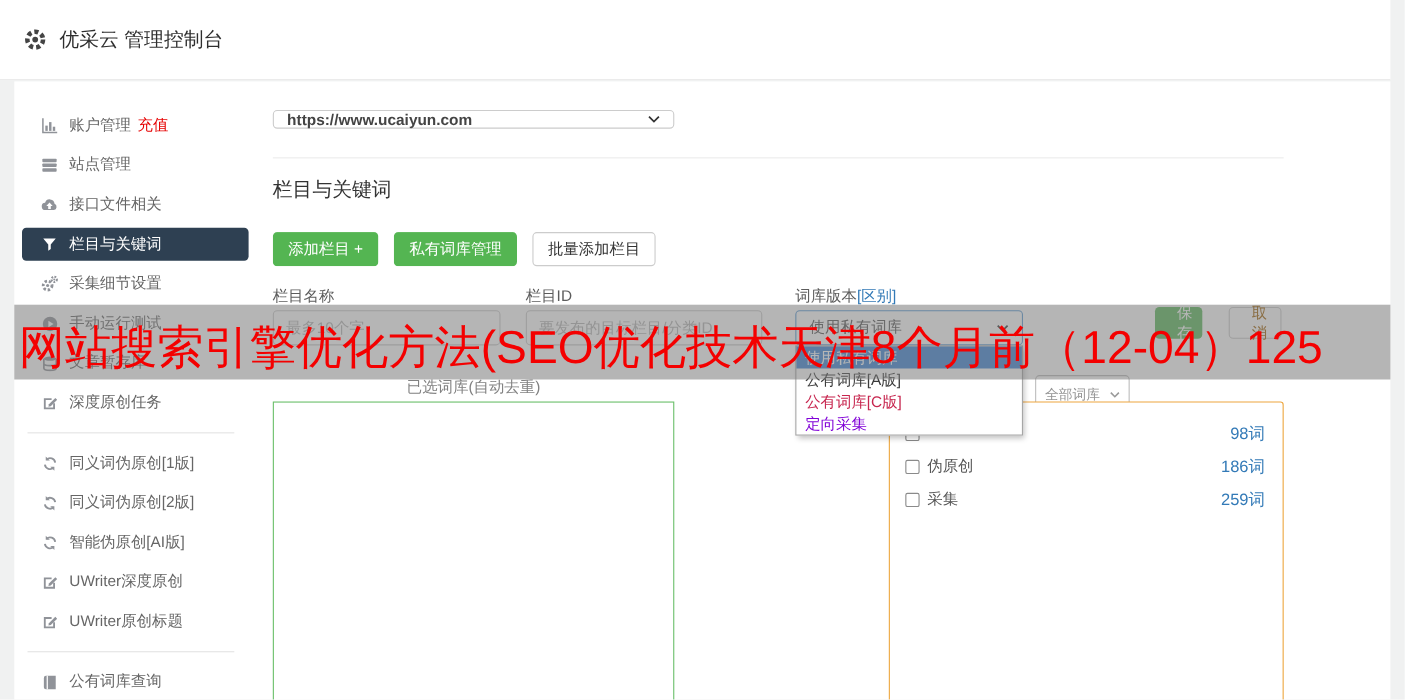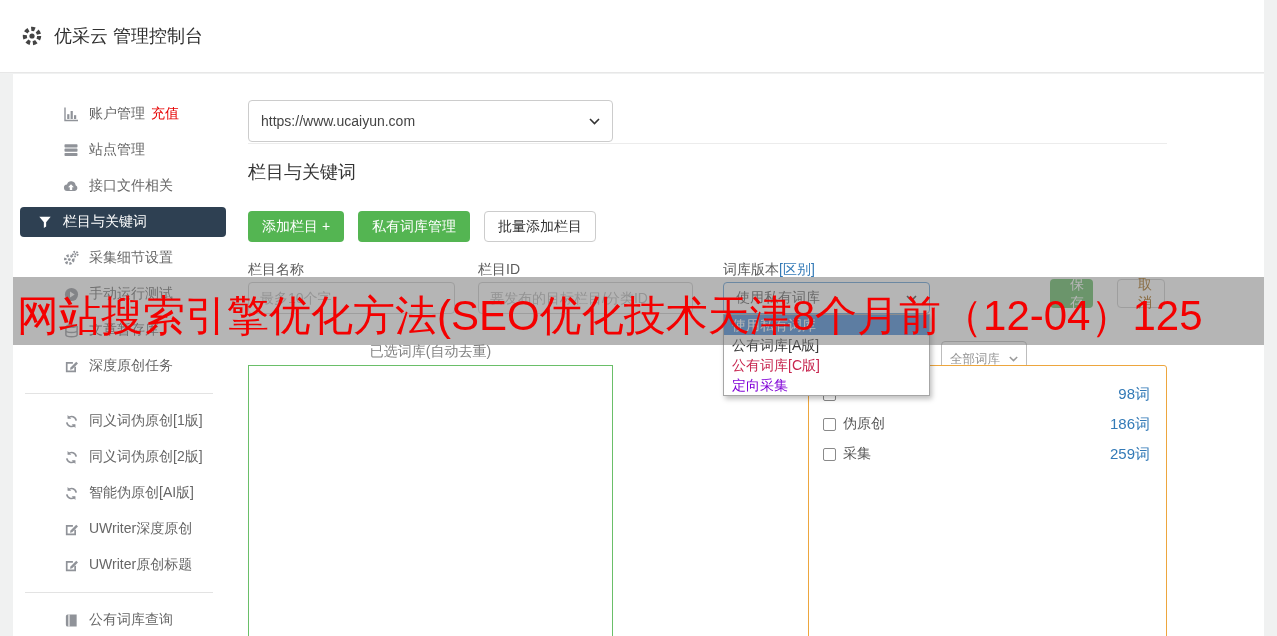--- a/index.html
+++ b/index.html
@@ -15,35 +15,35 @@
             border-bottom:1px solid #e7e7e7; display:flex; align-items:center; }
   .header .gear { margin-left:21px; color:#444; display:inline-flex; }
   .header .title { margin-left:11px; font-size:18px; color:#2f2f2f; }
 
   
   .card { left:13px; top:74px; width:1251px; height:562px; background:#fff; }
 
   
   .sidebar { left:13px; top:74px; width:227px; padding-top:22px; }
   .side-item { height:36px; display:flex; align-items:center; padding-left:23px;
-               font-size:14px; color:#666; cursor:pointer;margin-left:26px; }
+               font-size:14px; color:#666; cursor:pointer; }
   .side-item .ic { width:18px; display:inline-flex; justify-content:center; color:#909399; }
   .side-item .lbl { margin-left:9px; white-space:nowrap; }
   .side-item .badge { margin-left:6px; color:#e60000; }
   .side-item.active { height:30px; margin:3px 14px 3px 7px; padding-left:16px;
                       background:#2e4052; border-radius:4px; color:#fff; }
   .side-item.active .ic { color:#fff; }
   .side-divider { height:1px; background:#e3e3e3; margin:9px 27px 9px 12px; }
 
   
   .select-box { background:#fff; border:1px solid #ccc; border-radius:4px;
                 display:flex; align-items:center; font-size:14px; color:#444;
                 padding:0 12px; cursor:pointer; }
   .select-box .chev { margin-left:auto; display:inline-flex; color:#333; }
-  .site-select { left:248px; top:100px; width:365px; height:42px; }
+  .site-select { left:248px; top:100px; width:365px; height:17px;font-weight:bold; }
   .rule { left:248px; top:143px; width:919px; height:1px; background:#ececec; }
   .page-title { left:248px; top:160px; font-size:18px; color:#333; }
 
   .btn { border-radius:4px; font-size:14px; height:31px; padding:0 13px;
          display:inline-flex; align-items:center; cursor:pointer; border:1px solid transparent; }
   .btn-green { background:#54b552; color:#fff; }
   .btn-plain { background:#fff; border-color:#ccc; color:#333; }
   .btn-row { left:248px; top:211px; display:flex; gap:14px; }
 
   .fld-label { font-size:14px; color:#5c5c5c; }

